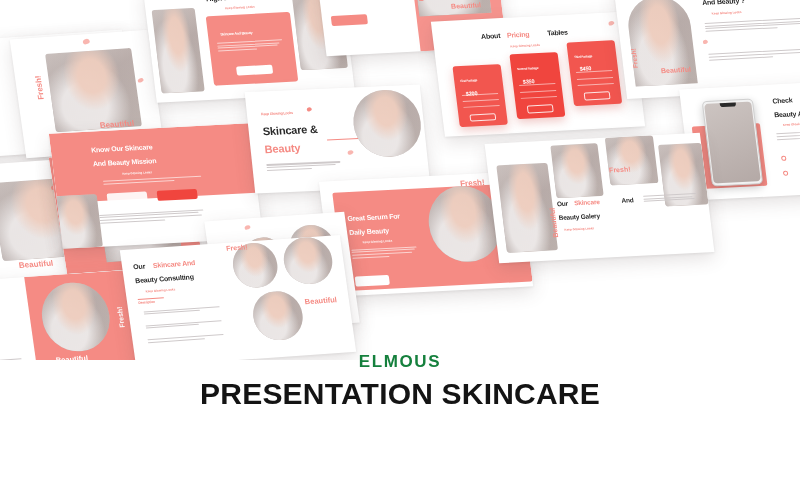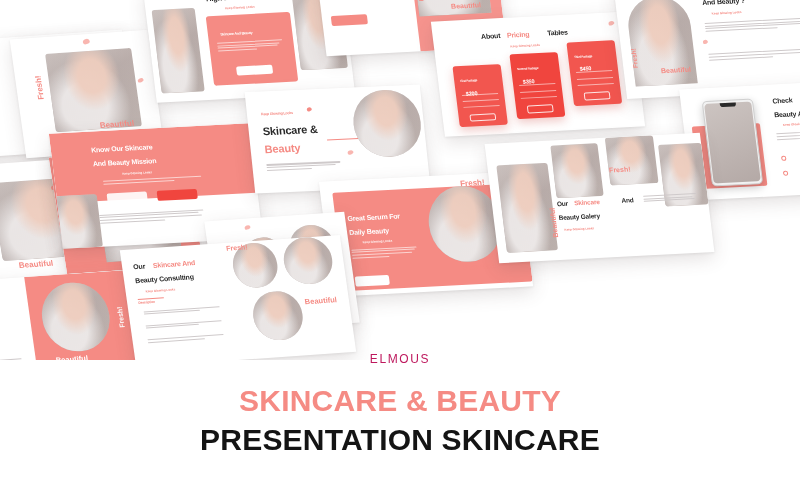--- a/index.html
+++ b/index.html
@@ -85,21 +85,21 @@
   .phone .notch {
     position:absolute; top:1.6px; left:50%; transform:translateX(-50%);
     width:34%; height:3.5px; background:#2a2a2a; border-radius:0 0 3px 3px; z-index:2;
   }
 
   
   #branding {
     position:absolute; left:0; right:0; top:352px; text-align:center;
   }
   #brand-name {
-    font-size:12px; font-weight:400; letter-spacing:1.6px; color:#be185d;
+    font-size:17px; font-weight:700; letter-spacing:1.6px; color:#15803d;
   }
   #title-line-1 {
     margin-top:18px; font-size:30px; font-weight:700; letter-spacing:.2px; color:#F58B84;
   }
   #title-line-2 {
     margin-top:5px; font-size:30px; font-weight:700; letter-spacing:.2px; color:#141414;
   }
 </style>
 </head>
 <body>
@@ -411,17 +411,16 @@
         <div class="wordmark" style="left:48%; top:2%; font-size:7px;">Fresh!</div>
         <div class="wordmark" style="left:80%; top:52%; font-size:7.5px; width:26px; line-height:.95;">Beautiful</div>
         <div class="rule" style="left:5%; top:42%; width:12%;"></div>
       </div>
     </div>
 
   </div>
 
   <div id="branding">
     <div id="brand-name">ELMOUS</div>
-    <div id="title-line-1">SKINCARE &amp; BEAUTY</div>
     <div id="title-line-2">PRESENTATION SKINCARE</div>
   </div>
 
 </div>
 
 </body></html>

